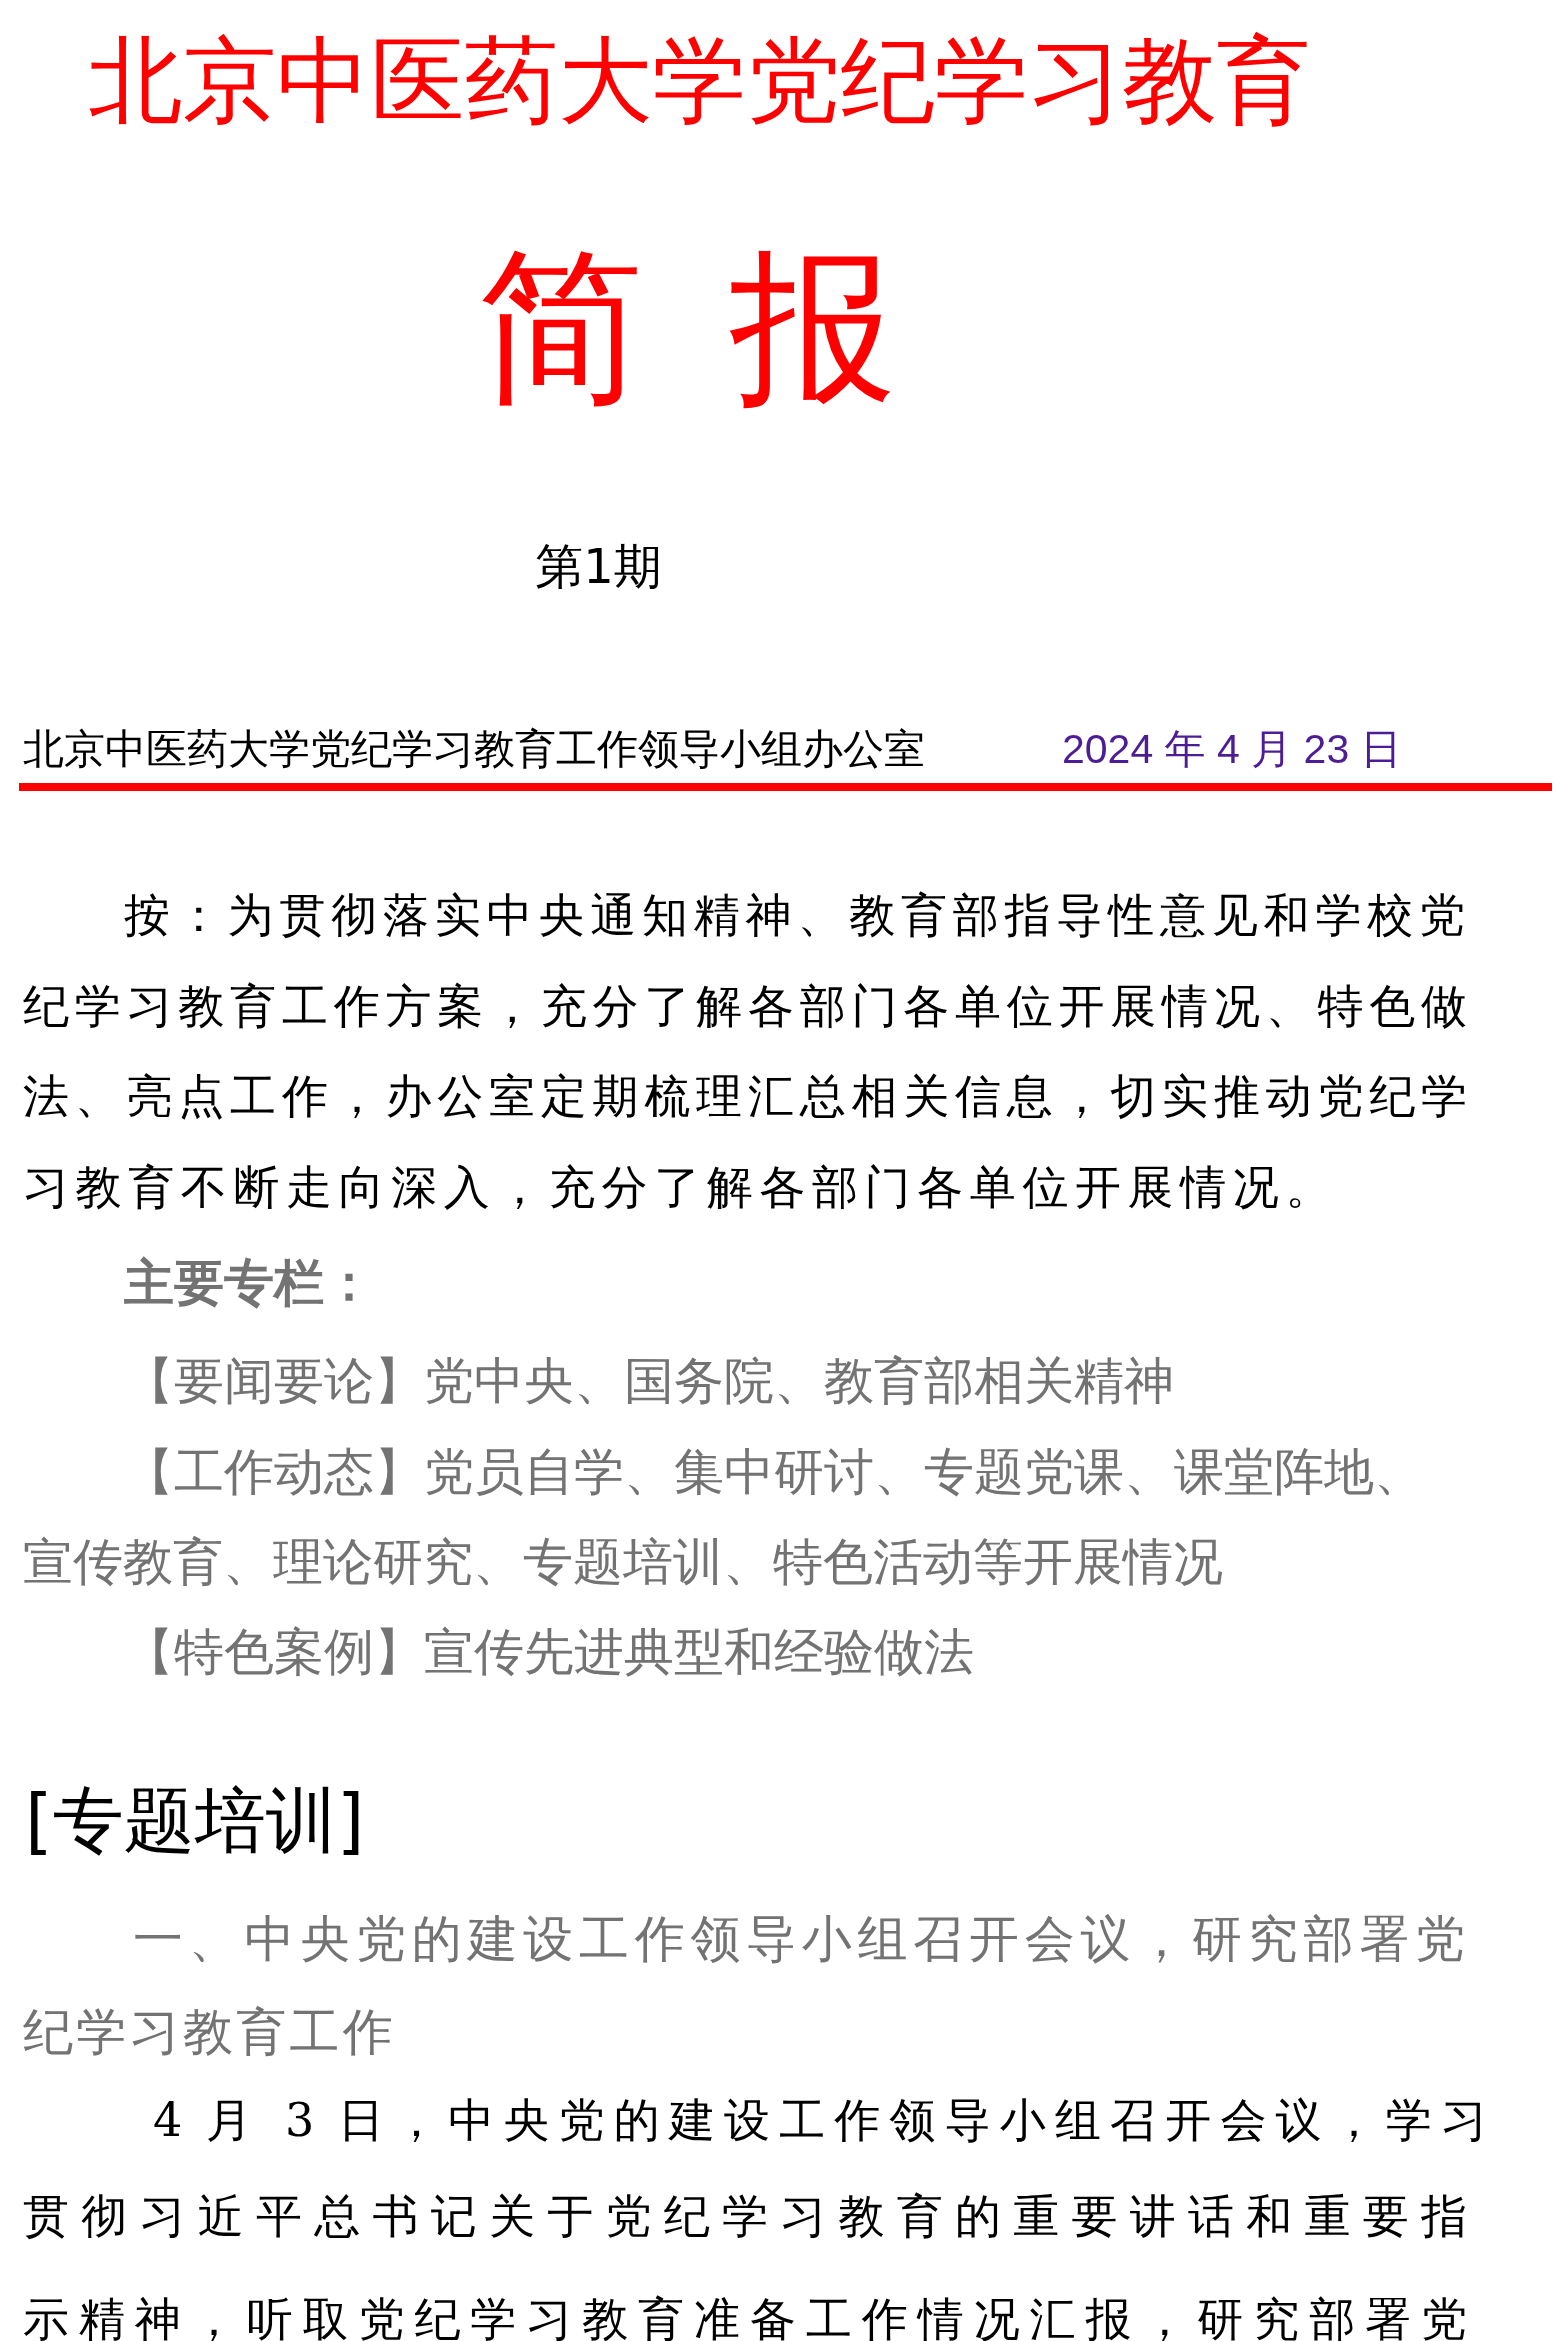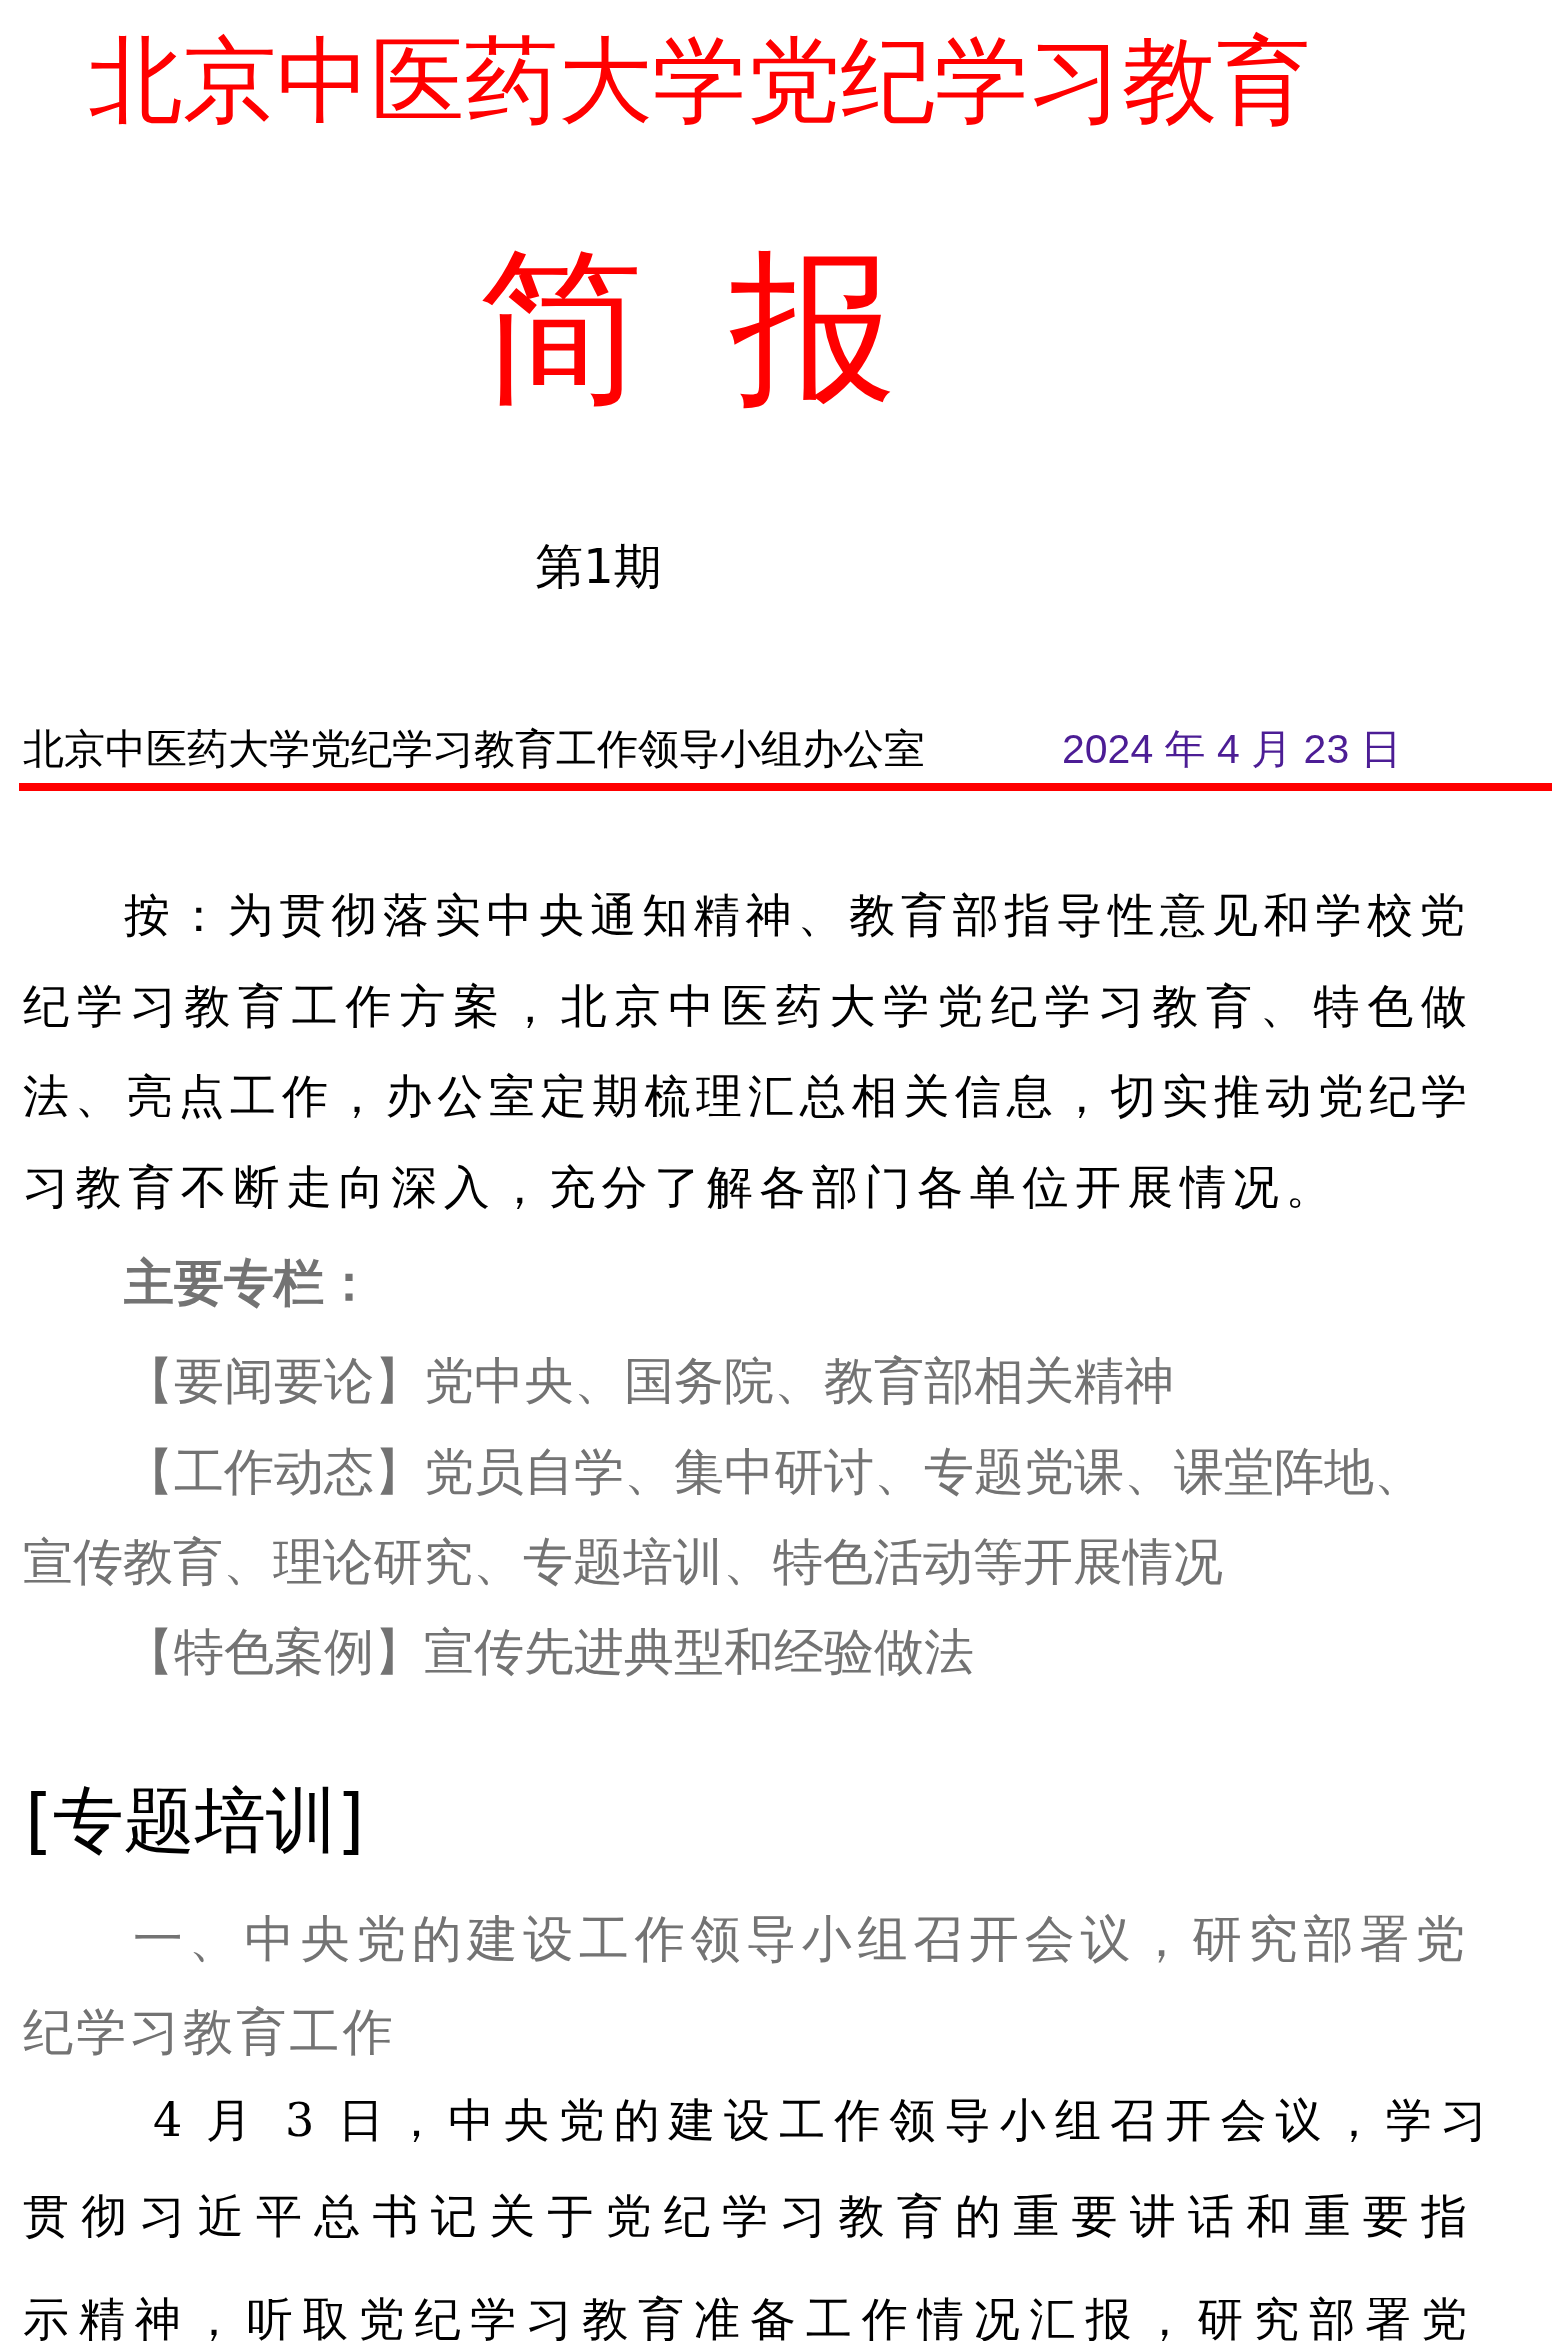--- a/index.html
+++ b/index.html
@@ -58,21 +58,21 @@
 <div class="abs issue">第1期</div>
 
 <div class="abs issuer">北京中医药大学党纪学习教育工作领导小组办公室</div>
 <div class="abs date">2024 年 4 月 23 日</div>
 <div class="abs rule"></div>
 
 <div class="abs serif-line" style="left:124px; top:884px;">
   <span class="just" style="width:1341px;">按：为贯彻落实中央通知精神、教育部指导性意见和学校党</span>
 </div>
 <div class="abs serif-line" style="left:23px; top:975px;">
-  <span class="just">纪学习教育工作方案，北京中医药大学党纪学习教育、特色做</span>
+  <span class="just">纪学习教育工作方案，充分了解各部门各单位开展情况、特色做</span>
 </div>
 <div class="abs serif-line" style="left:23px; top:1065px;">
   <span class="just">法、亮点工作，办公室定期梳理汇总相关信息，切实推动党纪学</span>
 </div>
 <div class="abs serif-line" style="left:23px; top:1156px; letter-spacing:6.6px;">习教育不断走向深入，充分了解各部门各单位开展情况。</div>
 
 <div class="abs sans-line bold" style="left:124px; top:1250px;">主要专栏：</div>
 <div class="abs sans-line" style="left:124px; top:1348px;">【要闻要论】党中央、国务院、教育部相关精神</div>
 <div class="abs sans-line" style="left:124px; top:1439px;">【工作动态】党员自学、集中研讨、专题党课、课堂阵地、</div>
 <div class="abs sans-line" style="left:23px; top:1529px;">宣传教育、理论研究、专题培训、特色活动等开展情况</div>

